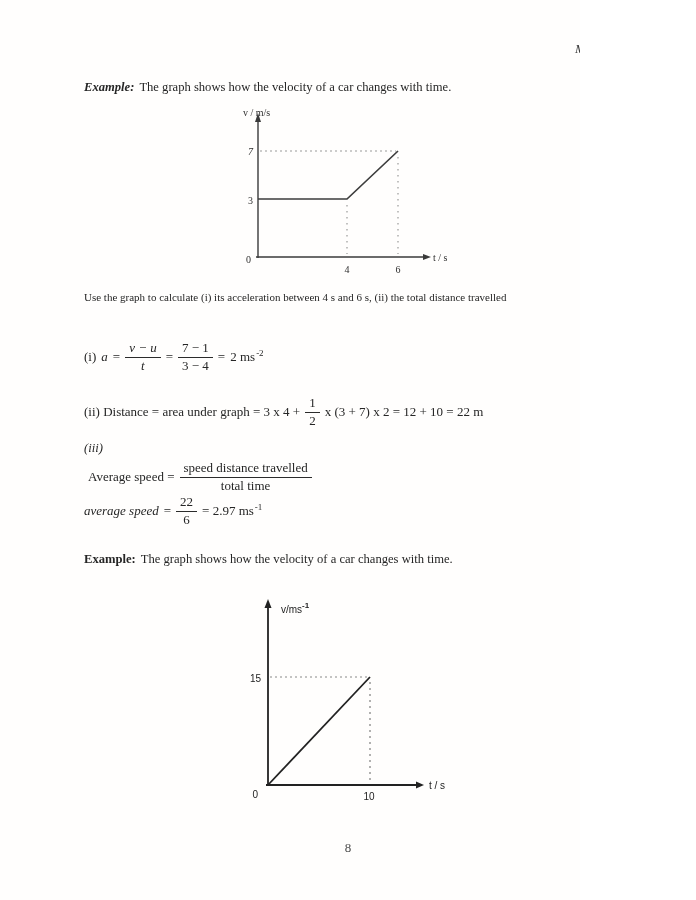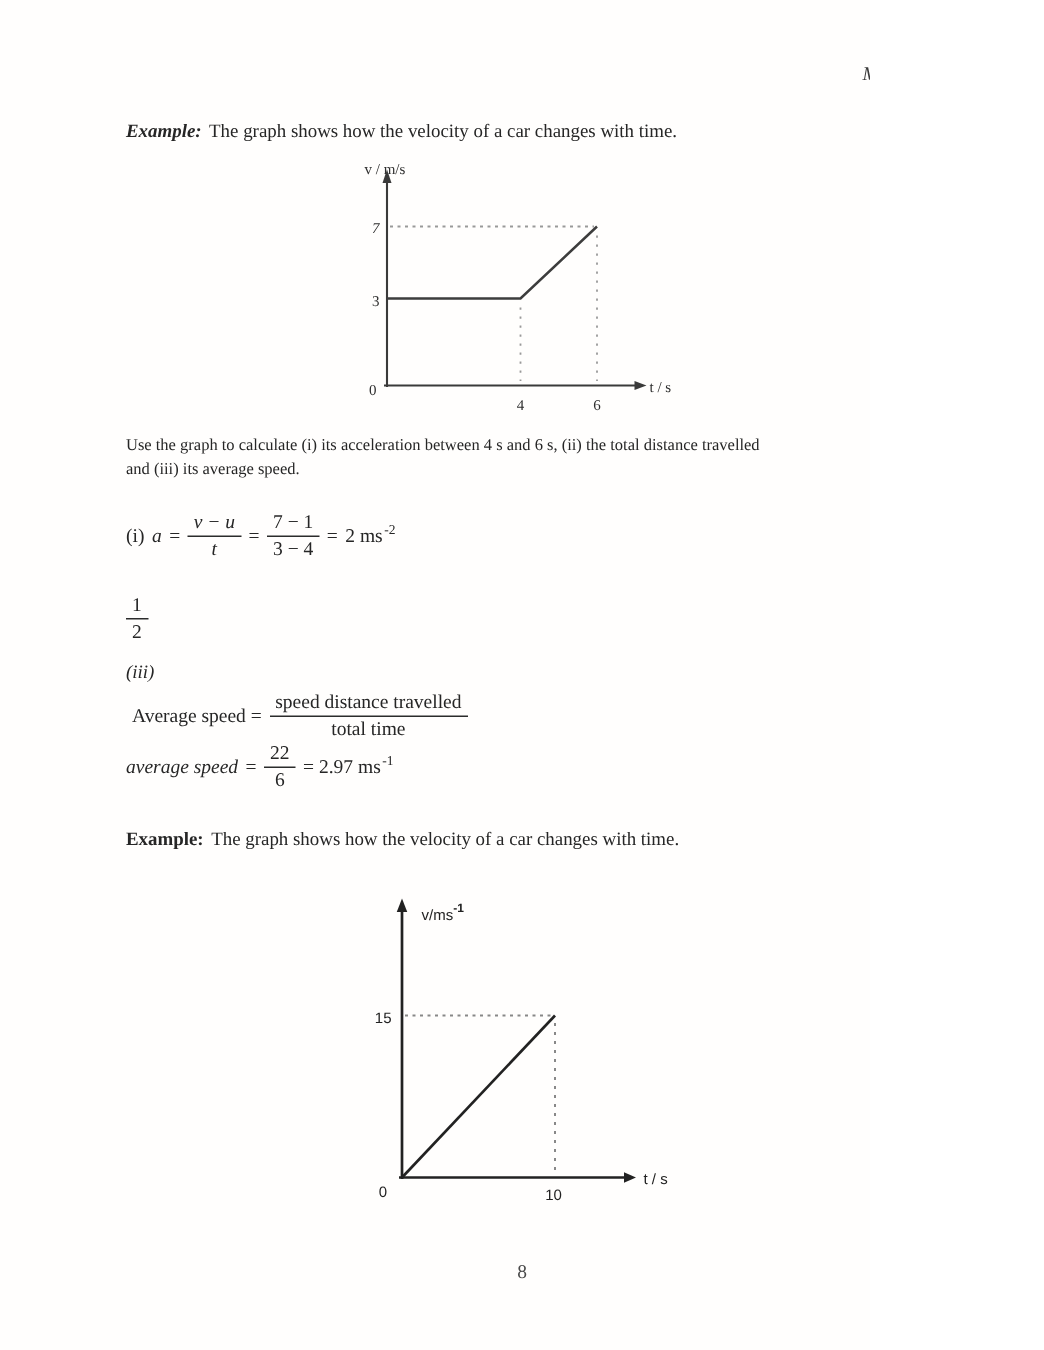--- a/index.html
+++ b/index.html
@@ -61,45 +61,46 @@
 
     <line x1="35" y1="48" x2="171" y2="48" stroke="#999" stroke-width="1.2" stroke-dasharray="2,3"></line>
     <line x1="122" y1="102" x2="122" y2="151" stroke="#999" stroke-width="1.2" stroke-dasharray="1.5,4.5"></line>
     <line x1="173" y1="54" x2="173" y2="151" stroke="#999" stroke-width="1.2" stroke-dasharray="1.5,4.5"></line>
 
     <polyline points="33,96 122,96 173,48" fill="none" stroke="#3d3d3d" stroke-width="1.7"></polyline>
   </svg>
 
   <div class="abs" style="left:84px; top:289px;">
     <span class="q-line">Use the graph to calculate (i) its acceleration between 4 s and 6 s, (ii) the total distance travelled</span>
-    <span class="q-line">and (iii) its average speed.</span>
   </div>
 
   <div class="eq" style="left:84px; top:341px;">
     <span>(i)</span>
     <span class="it">a</span>
     <span>=</span>
     <span class="frac">
       <span class="num it">v − u</span>
       <span class="den it">t</span>
     </span>
     <span>=</span>
     <span class="frac">
       <span class="num">7 − 1</span>
       <span class="den">3 − 4</span>
     </span>
     <span>=</span>
     <span><span>2 ms</span><sup class="s">-2</sup></span>
   </div>
 
   <div class="eq" style="left:84px; top:396px;">
+    <span>(ii) Distance = area under graph = 3 x 4 +</span>
     <span class="frac">
       <span class="num">1</span>
       <span class="den">2</span>
     </span>
+    <span>x (3 + 7) x 2 = 12 + 10 = 22 m</span>
   </div>
 
   <div class="abs body-line" style="left:84px; top:440px;font-style:italic;">(iii)</div>
 
   <div class="eq" style="left:88px; top:461px;">
     <span>Average speed =</span>
     <span class="frac">
       <span class="num">speed distance travelled</span>
       <span class="den">total time</span>
     </span>

